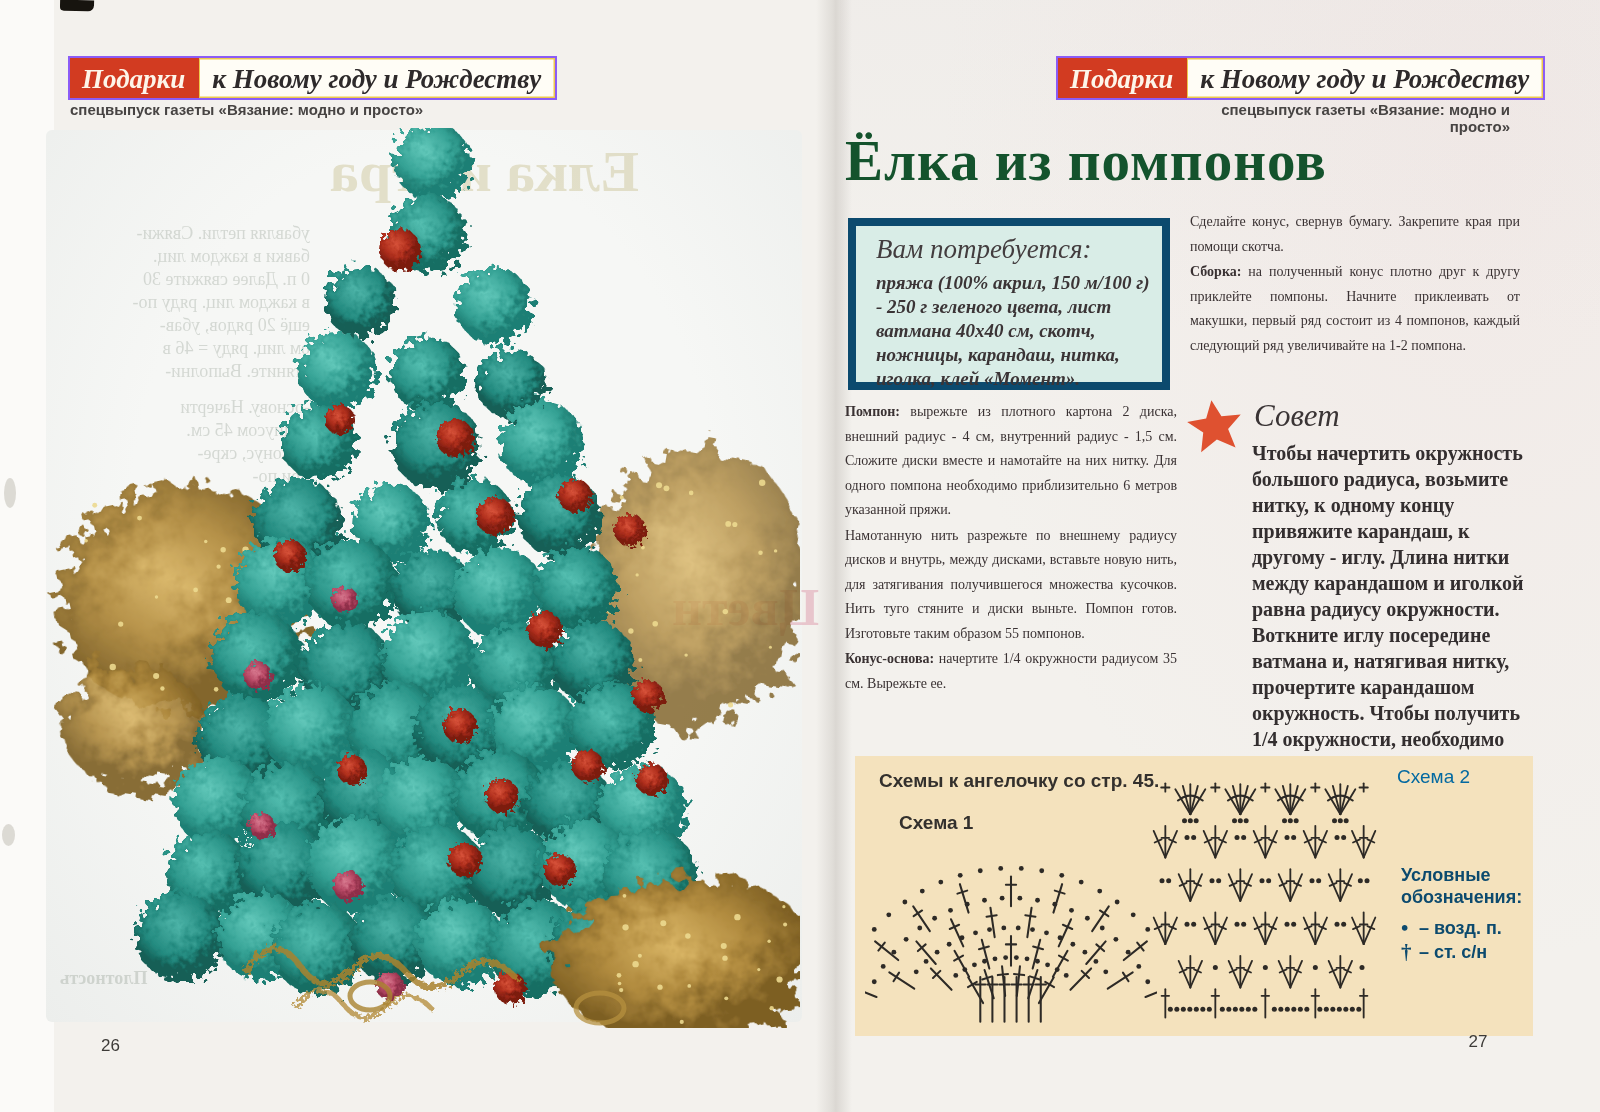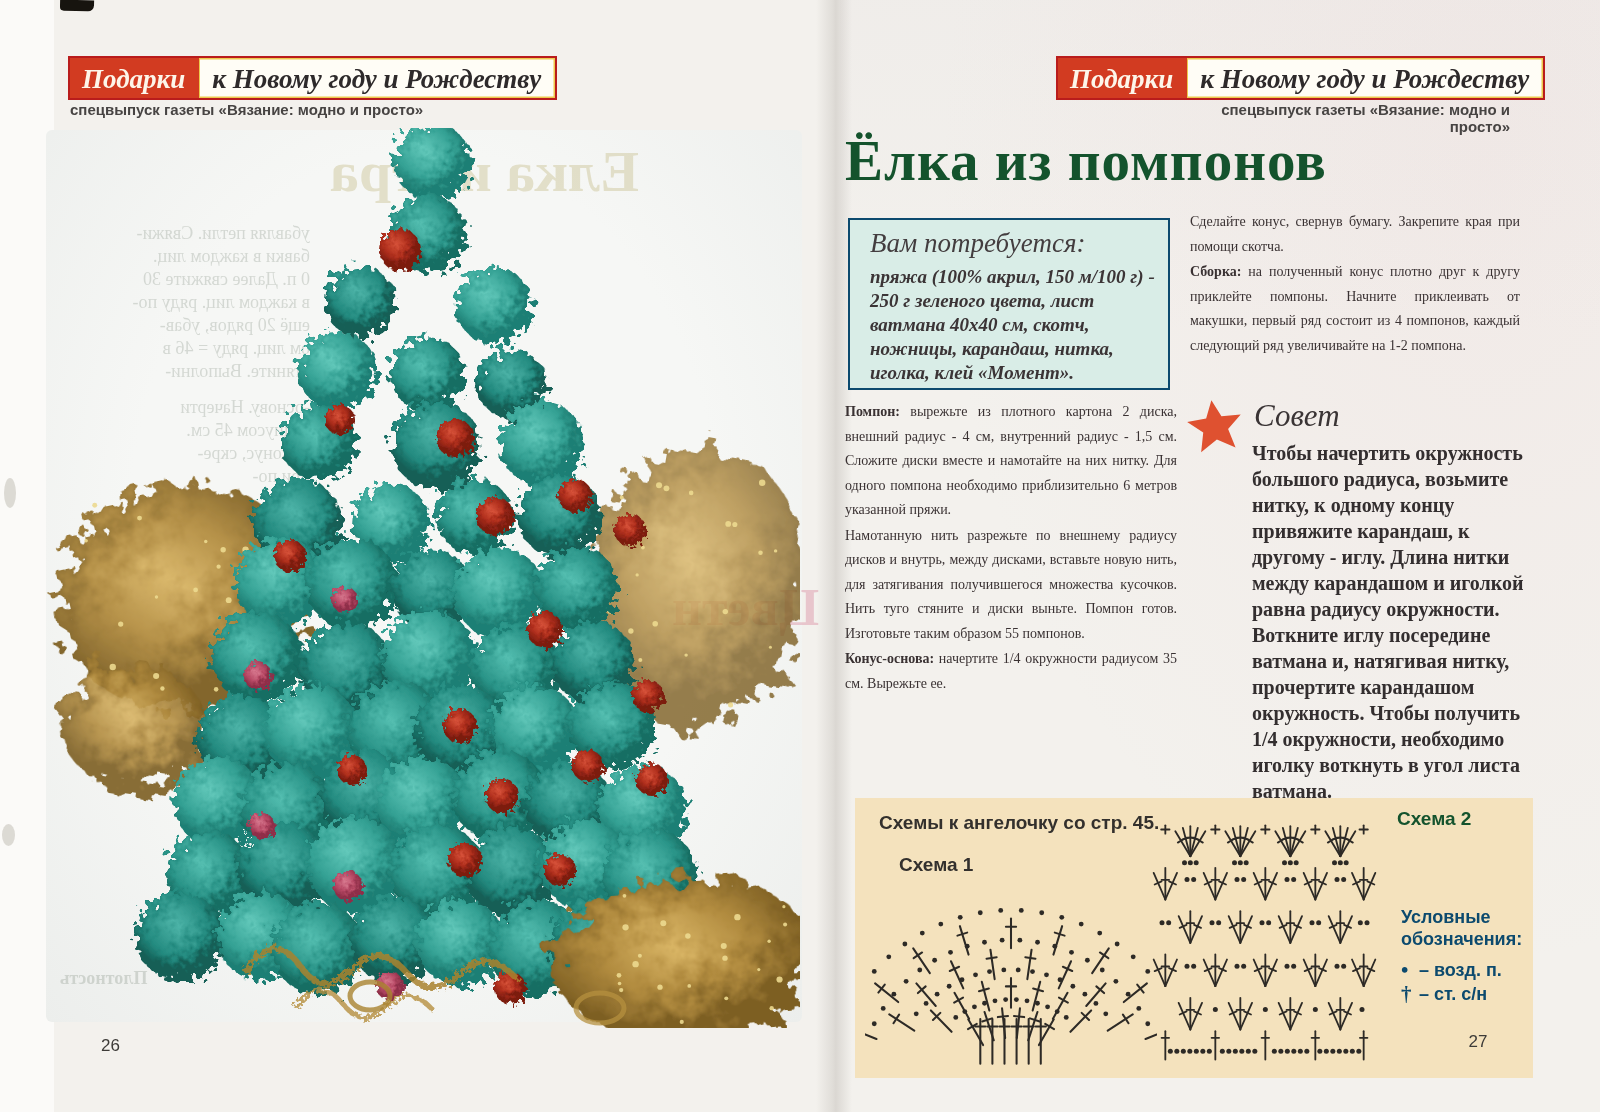--- a/index.html
+++ b/index.html
@@ -7,52 +7,52 @@
         font-family:"Liberation Serif", serif;color:#3a3233;}
   
   .edge-strip{position:absolute;left:0;top:0;width:54px;height:1112px;background:#fbfaf8;}
   .corner-mark{position:absolute;left:60px;top:0;width:34px;height:11px;background:#17140f;border-radius:0 0 6px 4px;transform:rotate(1.5deg);}
   .edge-smudge{position:absolute;background:#cfccc5;border-radius:50%;opacity:.7;}
   .gutter{position:absolute;left:816px;top:0;width:36px;height:1112px;
           background:linear-gradient(90deg,rgba(0,0,0,0) 0%,rgba(90,80,70,.12) 45%,rgba(90,80,70,.16) 55%,rgba(0,0,0,0) 100%);}
   .page-tint-right{position:absolute;left:840px;top:0;width:760px;height:1112px;
           background:linear-gradient(180deg,rgba(210,200,205,.10),rgba(245,238,230,.0) 30%),radial-gradient(ellipse at 85% 15%,rgba(230,190,195,.14),rgba(0,0,0,0) 60%);}
   
-  .sect-header{position:absolute;height:40px;display:flex;border:2px solid #b91c1c;box-shadow:inset 0 0 0 1.5px #edc94e;background:#fffdf6;}
+  .sect-header{position:absolute;height:40px;display:flex;border:2px solid #8b5cf6;box-shadow:inset 0 0 0 1.5px #edc94e;background:#fffdf6;}
   .sect-brand{background:#d23b21;color:#fdf6ea;font-style:italic;font-weight:bold;font-size:27px;
               padding:2px 14px 0 12px;display:flex;align-items:center;border-right:1.5px solid #edc94e;}
   .sect-banner{color:#2e2a2b;font-style:italic;font-weight:600;font-size:27px;display:flex;align-items:center;
                padding:2px 14px 0 12px;white-space:nowrap;}
   .sect-sub{position:absolute;font-family:"Liberation Sans",sans-serif;font-weight:bold;font-size:15px;color:#474443;}
   
   .pagenum{position:absolute;font-family:"Liberation Sans",sans-serif;font-size:17px;color:#3d3b38;}
   .ghost{position:absolute;transform:scaleX(-1);color:#9fa89e;opacity:.38;line-height:23px;font-size:18px;width:252px;}
   .ghost div{white-space:nowrap;}
   .ghost-title{position:absolute;transform:scaleX(-1);font-weight:bold;font-size:58px;color:#cfc89e;opacity:.5;white-space:nowrap;}
   .ghost-pink{position:absolute;transform:scaleX(-1);font-weight:bold;font-size:52px;color:#d98aa0;opacity:.42;white-space:nowrap;}
   .ghost-word{position:absolute;transform:scaleX(-1);font-weight:bold;font-size:18px;color:#9fa89e;opacity:.4;}
   #treeSvg{position:absolute;left:40px;top:128px;width:760px;height:900px;}
   .photo-bg{position:absolute;left:46px;top:130px;width:756px;height:892px;
             background:radial-gradient(ellipse at 50% 45%,#f6f7f5 55%,#eceeec 100%);border-radius:6px;}
   
   .title{position:absolute;left:845px;top:128px;font-weight:bold;font-size:57px;letter-spacing:1px;color:#14532d;}
   .materials{position:absolute;left:848px;top:218px;width:322px;height:172px;background:#d9ede7;
-             border:2px solid #0c4a6e;box-sizing:border-box;padding:8px 12px 0 20px;}
+             border:8px solid #0c4a6e;box-sizing:border-box;padding:8px 12px 0 20px;}
   .materials h3{margin:0 0 6px 0;font-style:italic;font-weight:normal;font-size:27px;color:#433d3f;}
   .materials p{margin:0;font-style:italic;font-weight:bold;font-size:19px;line-height:24px;color:#3b3436;}
   .col{position:absolute;width:332px;font-size:14px;line-height:24.5px;text-align:justify;}
   .col p{margin:0 0 1px 0;}
   .lead{font-weight:bold;}
   .tip-star{position:absolute;left:1186px;top:398px;width:58px;height:56px;}
   .tip-head{position:absolute;left:1254px;top:398px;font-style:italic;font-size:31px;color:#3a3435;}
   .tip-body{position:absolute;left:1252px;top:440px;width:276px;font-weight:bold;font-size:20px;line-height:26px;color:#332e2f;}
-  .diagram{position:absolute;left:855px;top:756px;width:678px;height:280px;background:#f4e2bd;margin-top:42px;}
+  .diagram{position:absolute;left:855px;top:756px;width:678px;height:280px;background:#f4e2bd;}
   .diag-caption{position:absolute;left:24px;top:14px;font-family:"Liberation Sans",sans-serif;font-weight:bold;font-size:19px;color:#33302d;}
   .diag-label1{position:absolute;left:44px;top:56px;font-family:"Liberation Sans",sans-serif;font-weight:bold;font-size:19px;color:#33302d;}
-  .diag-label2{position:absolute;left:542px;top:10px;font-family:"Liberation Sans",sans-serif;font-weight:bold;font-size:19px;color:#14532d;}
+  .diag-label2{position:absolute;left:542px;top:10px;font-family:"Liberation Sans",sans-serif;font-weight:normal;font-size:19px;color:#0369a1;}
   #schema1{position:absolute;left:10px;top:74px;width:292px;height:200px;}
   #schema2{position:absolute;left:292px;top:-4px;width:250px;height:286px;}
   .legend{position:absolute;left:546px;top:108px;width:132px;font-family:"Liberation Sans",sans-serif;font-weight:bold;color:#0c4a6e;}
   .legend .ltitle{font-size:18px;line-height:22px;margin-bottom:8px;}
   .legend .litem{font-size:18px;line-height:24px;display:flex;align-items:center;}
   .legend .lsym{width:18px;display:inline-block;font-family:"Liberation Serif",serif;font-size:21px;}
 </style>
 </head>
 <body>
 

